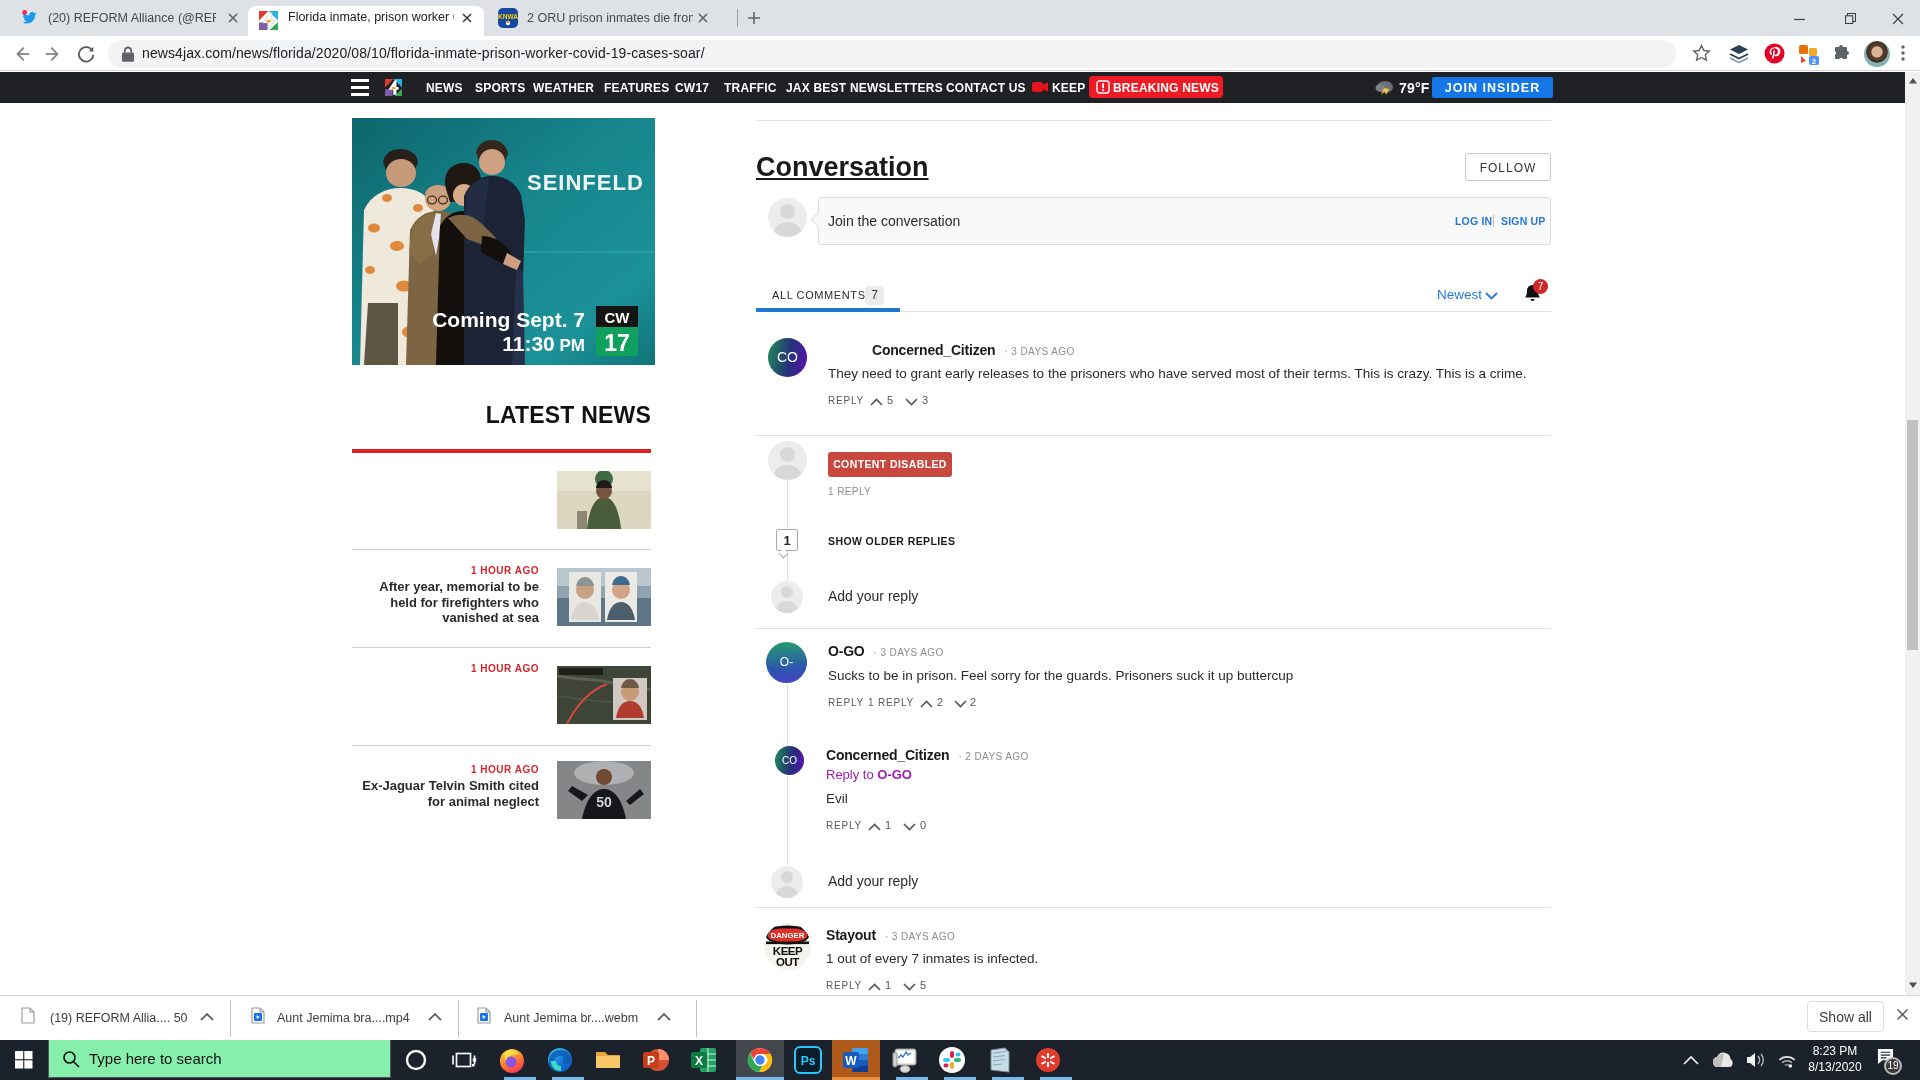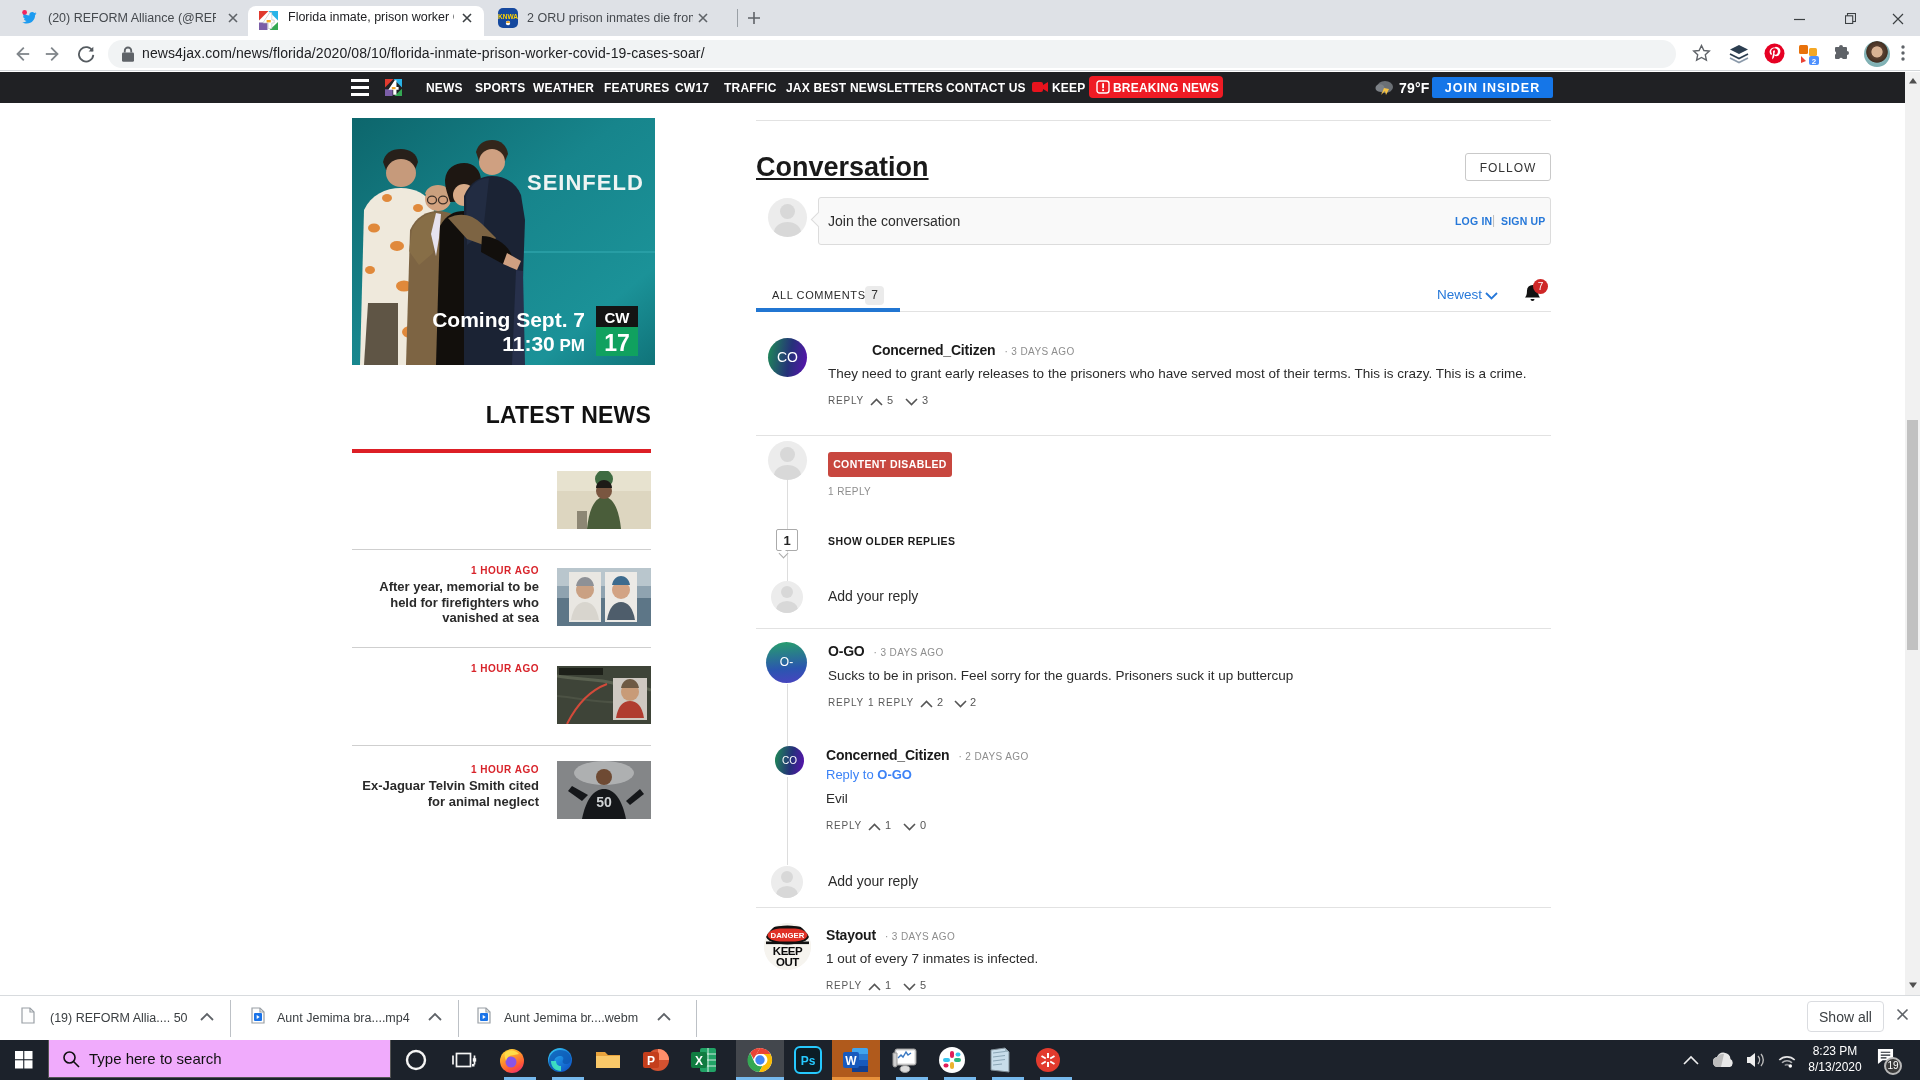--- a/index.html
+++ b/index.html
@@ -40,21 +40,21 @@
 .ctext { font-size:13.5px; color:#2b2b2b; }
 .crow { font-size:10px; color:#595959; letter-spacing:.8px; font-weight:normal; }
 .votenum { font-size:11px; color:#555; font-weight:normal; letter-spacing:0; }
 .bluelink { color:#2678d9; font-weight:bold; font-size:10.5px; letter-spacing:.2px; }
 
 #dlbar { position:absolute; left:0; top:995px; width:1920px; height:45px; background:#fff; border-top:1px solid #d8dbde; }
 .dlitem { position:absolute; top:0; height:45px; font-size:12.5px; color:#3c4043; }
 .dlsep { position:absolute; top:4px; height:37px; width:1px; background:#bdc1c6; }
 
 #taskbar { position:absolute; left:0; top:1040px; width:1920px; height:40px; background:#1c222b; }
-#searchbox { position:absolute; left:48px; top:0px; width:343px; height:38px; background:#f0abfc; border:1px solid #555; border-top:none; }
+#searchbox { position:absolute; left:48px; top:0px; width:343px; height:38px; background:#86efac; border:1px solid #555; border-top:none; }
 .tbicon { position:absolute; top:4px; width:32px; height:32px; }
 .tbunder { position:absolute; top:37px; height:3px; background:#76b9ed; }
 .traytxt { position:absolute; color:#fff; font-size:12px; text-align:center; width:80px; }
 </style>
 </head>
 <body>
 
 <div id="tabstrip">
 
   <div class="tab" id="tab1" style="left:8px;width:238px;">
@@ -426,21 +426,21 @@
     <path d="M1 7l5.5-5.5L12 7" fill="none" stroke="#555" stroke-width="1.6"></path>
   </svg>
 <div class="abs votenum" style="left:937px;top:696px;">2</div>
 <svg class="abs" style="left:954px;top:700px;" width="13" height="8" viewBox="0 0 13 8">
     <path d="M1 1l5.5 5.5L12 1" fill="none" stroke="#555" stroke-width="1.6"></path>
   </svg>
 <div class="abs votenum" style="left:970px;top:696px;">2</div>
 
 <div class="avatar" style="left:775px;top:746px;width:29px;height:29px;background:linear-gradient(100deg,#1e8e55 0%,#253179 55%,#5c10b2 100%);color:#fff;font-size:10px;text-align:center;line-height:29px;">CO</div>
 <div class="abs" style="left:826px;top:746px;"><span class="uname">Concerned_Citizen</span><span class="udate" style="margin-left:9px;">· 2 DAYS AGO</span></div>
-<div class="abs" style="left:826px;top:767px;font-size:13px;color:#3b82f6;text-align:right;">Reply to <b>O-GO</b></div>
+<div class="abs" style="left:826px;top:767px;font-size:13px;color:#a21caf;text-align:right;">Reply to <b>O-GO</b></div>
 <div class="abs ctext" style="left:826px;top:791px;">Evil</div>
 <div class="abs crow" style="left:826px;top:820px;">REPLY</div>
 <svg class="abs" style="left:868px;top:823px;" width="13" height="8" viewBox="0 0 13 8">
     <path d="M1 7l5.5-5.5L12 7" fill="none" stroke="#555" stroke-width="1.6"></path>
   </svg>
 <div class="abs votenum" style="left:885px;top:819px;">1</div>
 <svg class="abs" style="left:903px;top:823px;" width="13" height="8" viewBox="0 0 13 8">
     <path d="M1 1l5.5 5.5L12 1" fill="none" stroke="#555" stroke-width="1.6"></path>
   </svg>
 <div class="abs votenum" style="left:920px;top:819px;">0</div>

